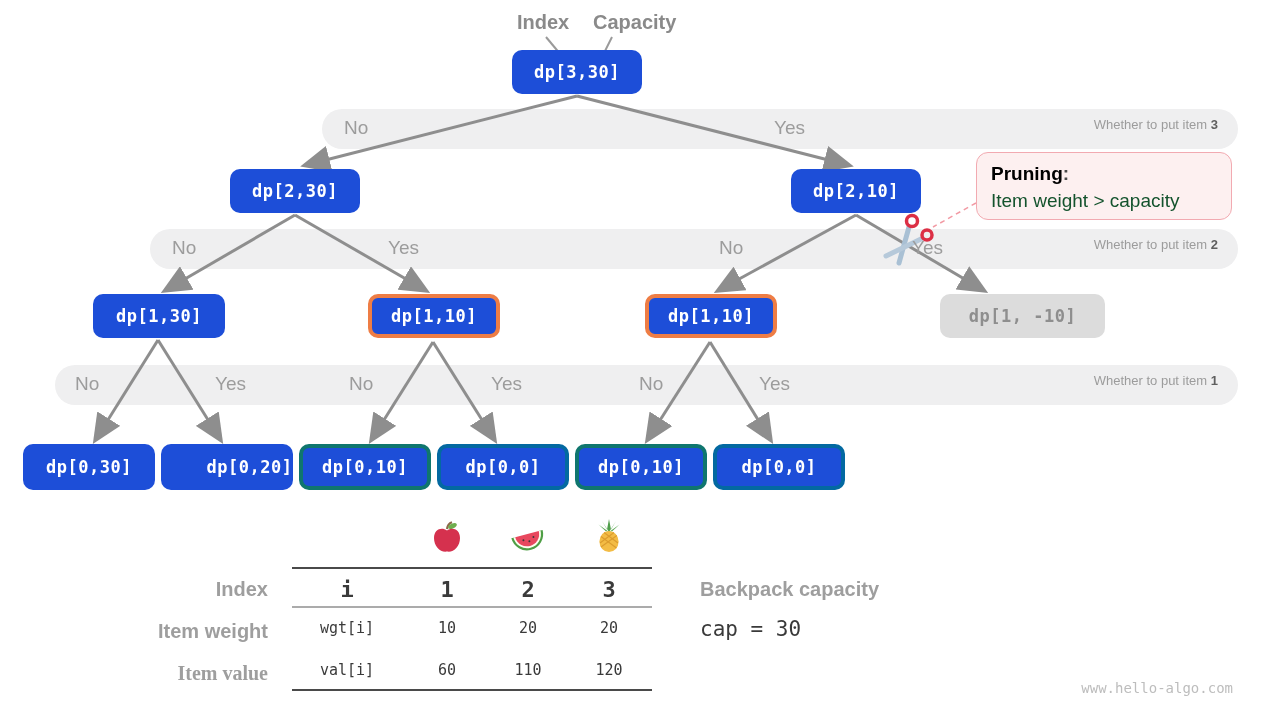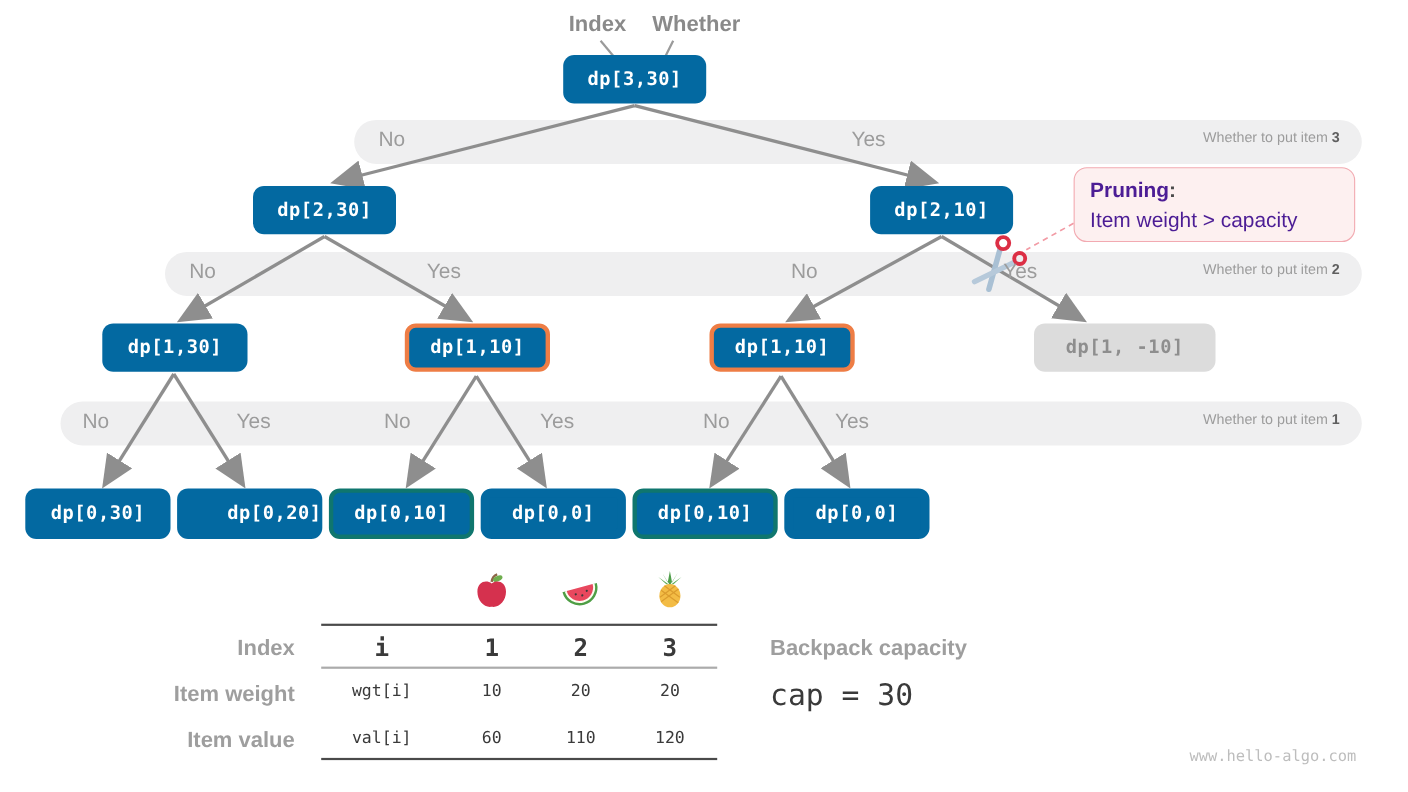--- a/index.html
+++ b/index.html
@@ -8,25 +8,25 @@
   
   .band{position:absolute;height:40px;background:#efeff0;border-radius:20px;z-index:0;}
   #edges{position:absolute;left:0;top:0;z-index:1;}
   .band-label{position:absolute;z-index:2;font-size:19px;color:#9c9c9c;white-space:nowrap;}
   .band-q{position:absolute;z-index:2;font-size:13px;color:#9c9c9c;white-space:nowrap;}
   .band-q b{color:#5f5f5f;font-weight:bold;}
   
   .node{position:absolute;z-index:3;box-sizing:border-box;border-radius:10px;
         display:flex;align-items:center;justify-content:center;
         font-family:"DejaVu Sans Mono",monospace;font-weight:bold;font-size:17px;
-        letter-spacing:.5px;color:#fff;background:#0369a1;}
+        letter-spacing:.5px;color:#fff;background:#1d4ed8;}
   .node.gray{background:#dcdcdc;color:#8e8e8e;}
   .node.orange{border:4px solid #ee7d45;}
   .node.purple{border:4px solid #0f766e;text-align:right;}
-  .node.blue{border:8px solid #0369a1;}
+  .node.blue{border:4px solid #0369a1;}
   #n330{left:512px;top:50px;width:130px;height:44px;}
   #n230{left:230px;top:169px;width:130px;height:44px;}
   #n210{left:791px;top:169px;width:130px;height:44px;}
   #n130{left:93px;top:294px;width:132px;height:44px;}
   #n110a{left:368px;top:294px;width:132px;height:44px;}
   #n110b{left:645px;top:294px;width:132px;height:44px;}
   #n1m10{left:905px;top:294px;width:165px;height:44px;margin-left:35px;}
   #n030{left:23px;top:444px;width:132px;height:46px;}
   #n020{left:161px;top:444px;width:132px;height:46px;padding-left:45px;}
   #n010a{left:299px;top:444px;width:132px;height:46px;}
@@ -45,49 +45,49 @@
   #l1no2{left:349px;top:373px;} #l1yes2{left:491px;top:373px;}
   #l1no3{left:639px;top:373px;} #l1yes3{left:759px;top:373px;} #q1{right:62px;top:373px;}
   
   .top-label{position:absolute;z-index:2;font-size:20px;font-weight:bold;color:#8a8a8a;}
   #lblIndex{left:517px;top:11px;}
   #lblCapacity{left:593px;top:11px;}
   
   #pruning{position:absolute;z-index:4;left:976px;top:152px;width:256px;height:68px;
            box-sizing:border-box;background:#fdf0f0;border:1.5px solid #f2aab1;border-radius:12px;
            padding:7px 0 0 14px;font-size:19px;line-height:27px;}
-  #pruning .ptitle{color:#4c1d95;font-weight:bold;}
+  #pruning .ptitle{color:#000000;font-weight:bold;}
   #pruning .pcolon{color:#4a4a4a;font-weight:bold;}
-  #pruning .pdesc{color:#4c1d95;}
+  #pruning .pdesc{color:#14532d;}
   
   .tline{position:absolute;left:292px;width:360px;z-index:2;}
   #tl1{top:567px;height:2px;background:#4a4a4a;}
   #tl2{top:606px;height:2px;background:#ababab;}
   #tl3{top:689px;height:2px;background:#4a4a4a;}
   .tcell{position:absolute;z-index:2;transform:translateX(-50%);
          font-family:"DejaVu Sans Mono",monospace;font-size:15px;color:#3a3a3a;white-space:nowrap;}
   .tcell.hd{font-weight:bold;font-size:22px;}
   .rowlab{position:absolute;right:1012px;z-index:2;font-size:20px;font-weight:bold;color:#9e9e9e;white-space:nowrap;}
-  #rlIndex{top:578px;} #rlWeight{top:620px;} #rlValue{top:662px;}
+  #rlIndex{top:578px;} #rlWeight{top:620px;} #rlValue{top:662px;font-family:Liberation Serif, serif;}
   #hc0{left:347px;top:577px;} #hc1{left:447px;top:577px;} #hc2{left:528px;top:577px;} #hc3{left:609px;top:577px;}
   #wc0{left:347px;top:619px;} #wc1{left:447px;top:619px;} #wc2{left:528px;top:619px;} #wc3{left:609px;top:619px;}
   #vc0{left:347px;top:661px;} #vc1{left:447px;top:661px;} #vc2{528px;} #vc2{left:528px;top:661px;} #vc3{left:609px;top:661px;}
   .fruit{position:absolute;z-index:2;width:36px;height:36px;}
   #fruitApple{left:429px;top:519px;} #fruitMelon{left:510px;top:520px;} #fruitPine{left:591px;top:518px;}
   #capLabel{position:absolute;left:700px;top:578px;font-size:20px;font-weight:bold;color:#9e9e9e;z-index:2;}
-  #capValue{position:absolute;left:700px;top:617px;font-family:"DejaVu Sans Mono",monospace;font-size:27px;color:#3a3a3a;z-index:2;}
+  #capValue{position:absolute;left:700px;top:617px;font-family:"DejaVu Sans Mono",monospace;font-size:21px;color:#3a3a3a;z-index:2;}
   #watermark{position:absolute;right:47px;top:680px;font-family:"DejaVu Sans Mono",monospace;font-size:14px;color:#bdbdbd;z-index:2;}
 </style>
 </head>
 <body>
 
 <div id="canvas">
 
   <div class="top-label" id="lblIndex">Index</div>
-  <div class="top-label" id="lblCapacity">Whether</div>
+  <div class="top-label" id="lblCapacity">Capacity</div>
 
   <div class="band" id="band3"></div>
   <div class="band" id="band2"></div>
   <div class="band" id="band1"></div>
 
   <svg id="edges" width="1280" height="720">
     <defs>
       <marker id="ah" markerWidth="10" markerHeight="9" refX="8" refY="4.5" orient="auto">
         <path d="M0,0 L10,4.5 L0,9 z" fill="#8e8e8e"></path>
       </marker>

